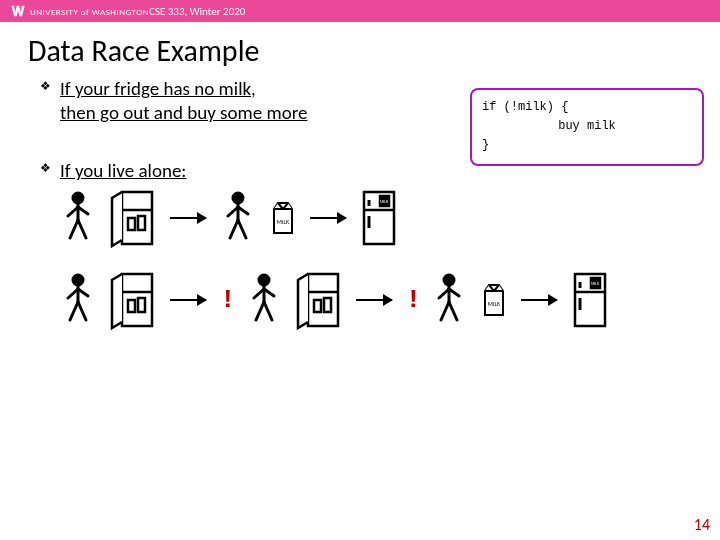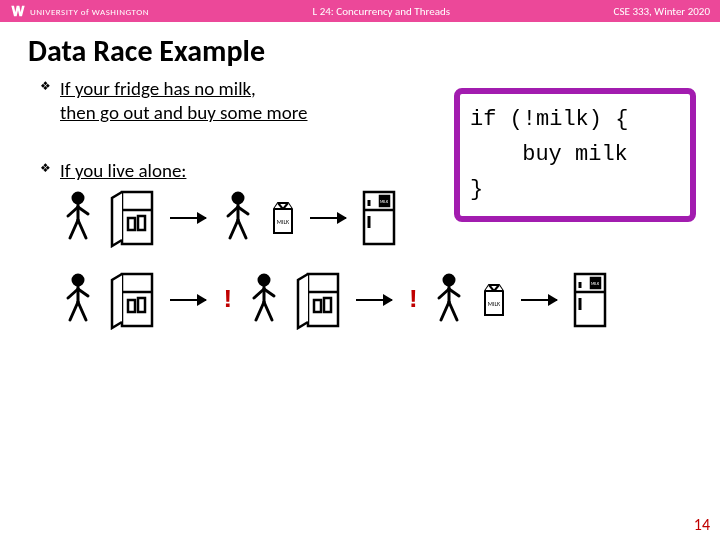--- a/index.html
+++ b/index.html
@@ -2,49 +2,48 @@
 <html><head>
 <meta charset="utf-8">
 <style>
   html, body { margin:0; padding:0; }
   body { width:720px; height:540px; font-family: Calibri, Arial, sans-serif; color:#000; background:#fff; position:relative; overflow:hidden; }
   .topbar { background:#ec4899; color:#fff; height:22px; display:flex; align-items:center; font-size:11px; padding:0 10px; }
   .uw-logo { display:flex; align-items:center; gap:4px; }
   .uw-w { width:16px; height:16px; display:flex; align-items:center; }
   .tb-center { flex:1; text-align:center; }
   .tb-right { }
-  h1.title { font-size:30px; font-weight:700; margin:10px 0 8px 28px; }
+  h1.title { font-size:30px; font-weight:400; margin:10px 0 8px 28px; }
   .content { margin-left:40px; font-size:19px; line-height:1.25; }
   ul.diamond { list-style:none; padding:0; margin:0; }
   ul.diamond > li { position:relative; padding-left:20px; margin-bottom:6px;text-decoration:underline; }
   ul.diamond > li::before { content:"❖"; position:absolute; left:0; top:2px; font-size:12px; color:#000; }
   ul.square { list-style:none; padding:0; margin:4px 0 0 24px; font-size:17px; }
   ul.square > li { position:relative; padding-left:16px; }
   ul.square > li::before { content:"▪"; position:absolute; left:0; top:0; font-size:12px; }
-  .codebox { position:absolute; right:24px; top:88px; width:210px; border:6px solid #a21caf; border-radius:8px; background:#fff; padding:8px 10px; font-family:"Courier New", monospace; font-size:22px; line-height:1.6; }
+  .codebox { position:absolute; right:16px; top:88px; width:210px; border:2px solid #a21caf; border-radius:8px; background:#fff; padding:8px 10px; font-family:"Courier New", monospace; font-size:12px; line-height:1.6; }
   .figrow { display:flex; align-items:center; gap:10px; margin-top:6px; }
   .arrow { width:36px; height:2px; background:#000; position:relative; margin:0 4px; }
   .arrow::after { content:""; position:absolute; right:-1px; top:-5px; border-left:10px solid #000; border-top:6px solid transparent; border-bottom:6px solid transparent; }
   .exclaim { font-family:"Courier New", monospace; font-weight:700; font-size:26px; color:#c00000; }
   .pagenum { position:absolute; right:10px; bottom:6px; font-size:16px; color:#c00000; }
   svg { display:block; }
 </style>
 </head>
 <body>
 
 <div class="topbar">
   <div class="uw-logo">
     <span class="uw-w">
       <svg viewBox="0 0 24 24" width="16" height="16">
           <path fill="#fff" d="M2 4h4l2 10 2-10h4l2 10 2-10h4l-4 16h-4l-2-9-2 9H6z"></path>
         </svg>
     </span>
     <span style="font-size:9px; letter-spacing:0.5px;">UNIVERSITY of WASHINGTON</span>
   </div>
-  <div class="tb-center">L 24: Concurrency and Threads</div>
   <div class="tb-right">CSE 333, Winter 2020</div>
 </div>
 
 <h1 class="title">Data Race Example</h1>
 
 <div class="content">
   <ul class="diamond">
     <li>
       <span>If your fridge has no milk,</span><br>
       <span>then go out and buy some more</span>

